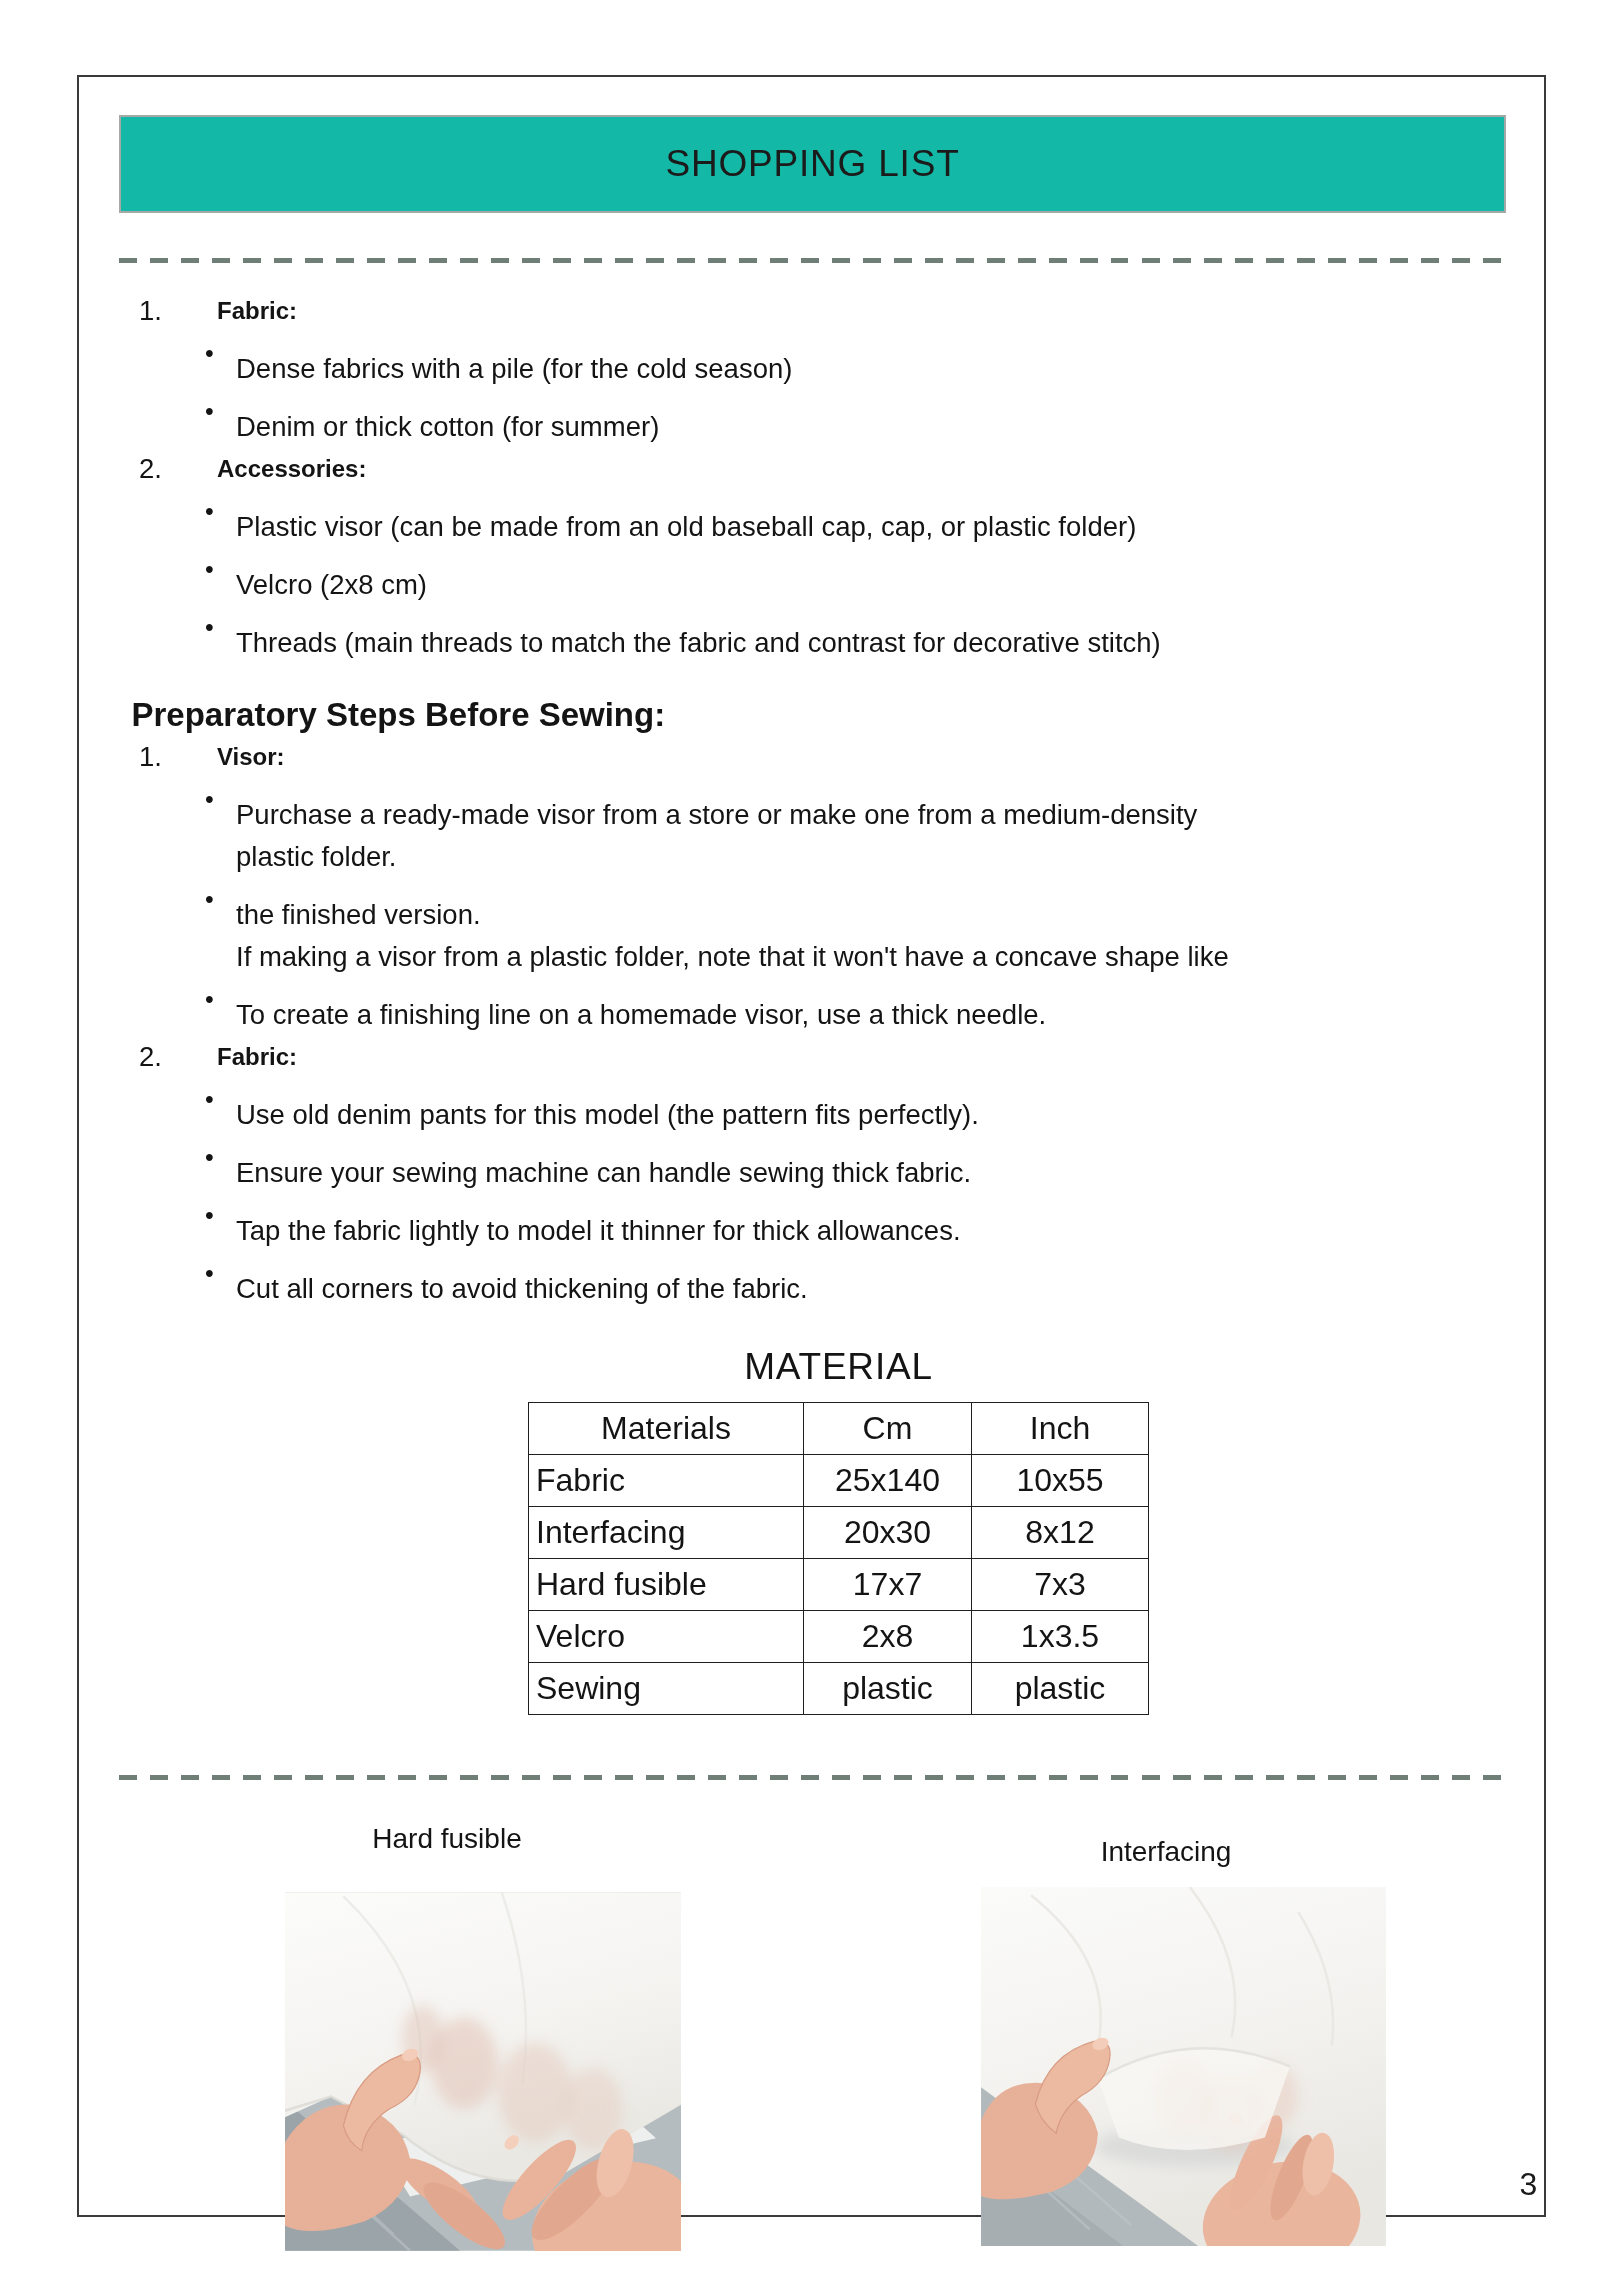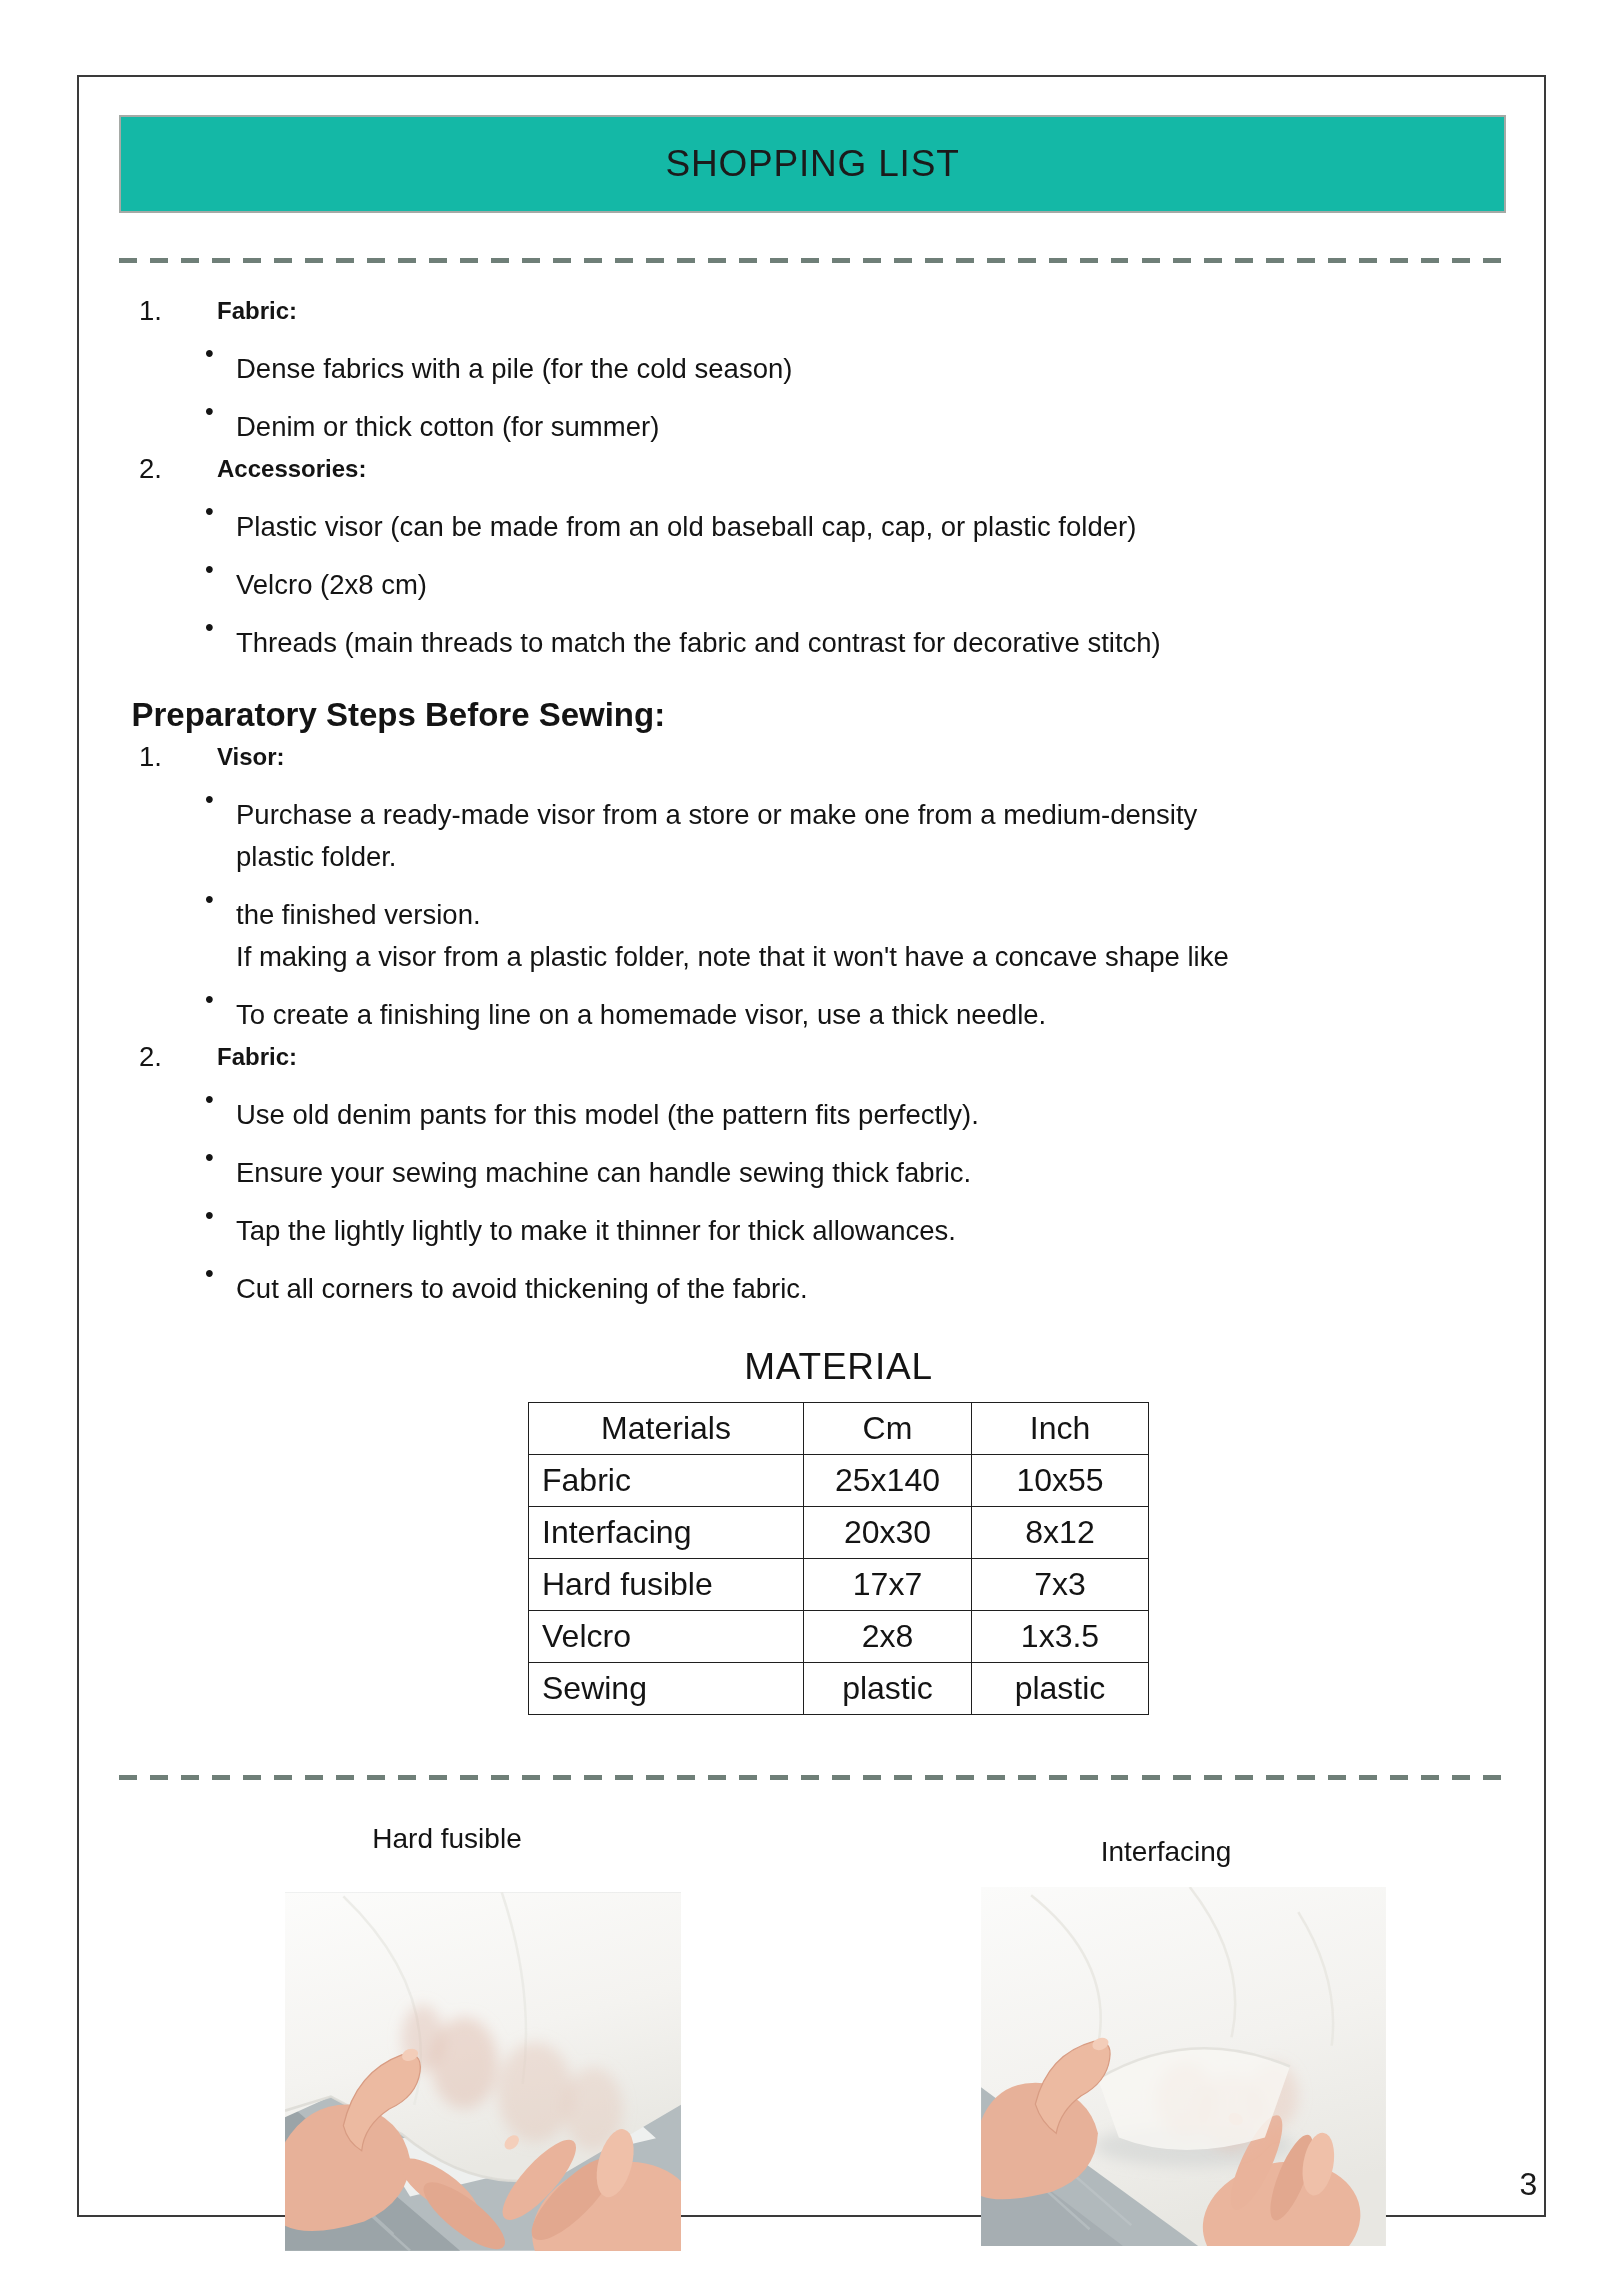--- a/index.html
+++ b/index.html
@@ -22,21 +22,21 @@
   .dot{width:31px;font-size:25px;}
   .btext{flex:1;margin-top:16px;}
 
   .prep-heading{margin-top:30px;font-weight:700;font-size:33px;line-height:42px;padding-left:12.5px;}
 
   .material-col{width:621px;margin-left:409px;}
   .material-title{text-align:center;font-size:37px;letter-spacing:0.8px;margin:33px 0 0 0;line-height:47px;}
   table.mat{border-collapse:collapse;width:621px;margin-top:11.7px;}
   table.mat th,table.mat td{border:1.7px solid #1f1f1f;height:52px;font-size:32px;font-weight:normal;
     text-align:center;padding:0;box-sizing:border-box;}
-  table.mat td.c1{text-align:left;padding-left:13px;}
+  table.mat td.c1{text-align:left;padding-left:7px;}
 
   .photo-section{position:relative;height:450px;margin-top:40px;}
   .plabel{position:absolute;width:250px;text-align:center;font-size:28px;line-height:37px;}
   .plabel1{left:203px;top:0;}
   .plabel2{left:922px;top:13.3px;}
   .photo{position:absolute;overflow:hidden;}
   .photo1{left:166px;top:72px;width:396px;height:359px;}
   .photo2{left:862px;top:67px;width:405px;height:359px;}
   .photo svg{display:block;width:100%;height:100%;}
 
@@ -137,21 +137,21 @@
       </div>
       <div class="bullet">
         <span class="dot">•</span>
         <div class="btext">
             <div>Ensure your sewing machine can handle sewing thick fabric.</div>
           </div>
       </div>
       <div class="bullet">
         <span class="dot">•</span>
         <div class="btext">
-            <div>Tap the lightly lightly to make it thinner for thick allowances.</div>
+            <div>Tap the fabric lightly to model it thinner for thick allowances.</div>
           </div>
       </div>
       <div class="bullet">
         <span class="dot">•</span>
         <div class="btext">
             <div>Cut all corners to avoid thickening of the fabric.</div>
           </div>
       </div>
     </div>
 

